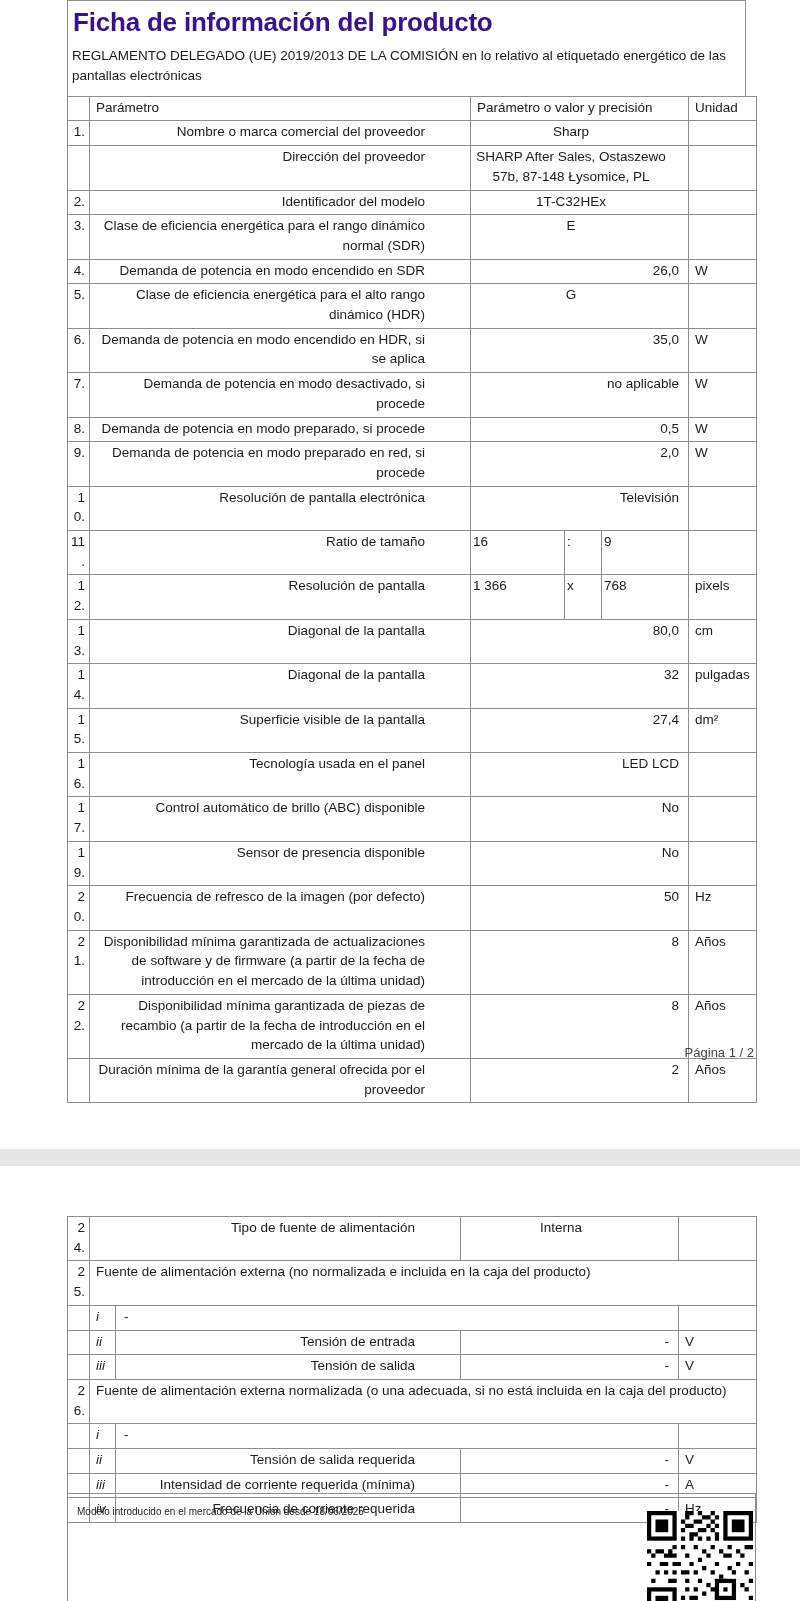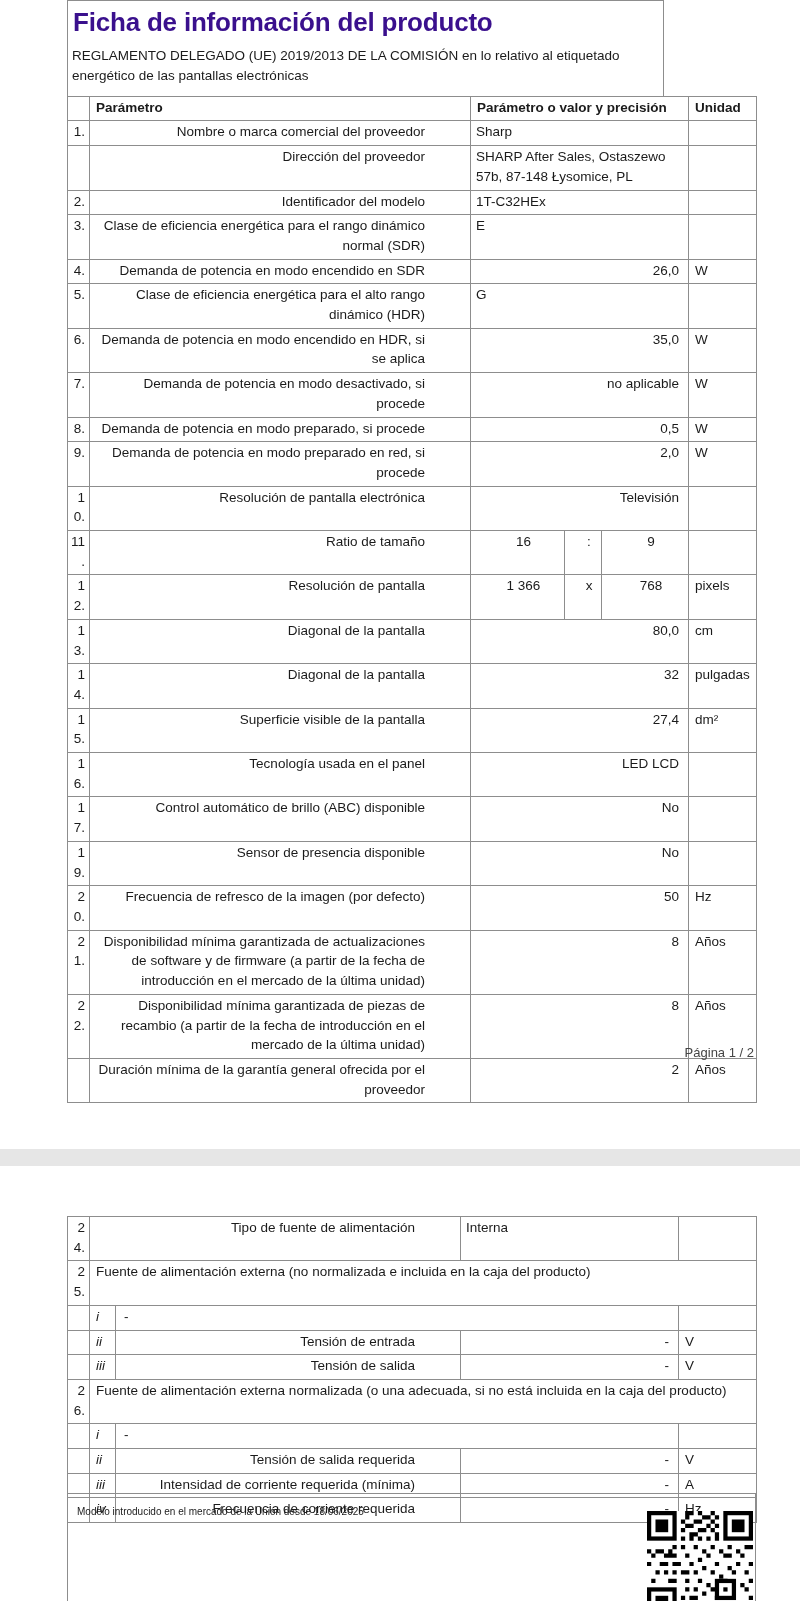--- a/index.html
+++ b/index.html
@@ -4,42 +4,42 @@
 <style>
   html,body{margin:0;padding:0;}
   body{
     width:800px;height:1601px;overflow:hidden;position:relative;
     background:#ffffff;color:#1b1b1b;
     font-family:"Liberation Sans",sans-serif;
   }
   
   .page1{position:absolute;left:67px;top:0;width:689px;}
   .doc-header{
-    box-sizing:border-box;width:597px;
+    box-sizing:border-box;width:679px;
     border:1px solid #8d8d8d;border-bottom:none;
     padding:4px 8px 9px 3px;
   }
   .doc-title{
     margin:2px 0 0 2px;font-size:26px;line-height:1.2;font-weight:bold;
     color:#3a108d;letter-spacing:-0.2px;
   }
   .doc-subtitle{margin:8px 0 0 1px;font-size:13.5px;line-height:1.5;}
   table{border-collapse:collapse;table-layout:fixed;width:689px;background:#fff;}
   td,th{
     border:1px solid #8d8d8d;vertical-align:top;
     font-size:13.5px;line-height:1.46;font-weight:normal;text-align:left;
     padding:1px 6px 3px 6px;box-sizing:border-box;
     word-wrap:break-word;
   }
-  th{font-weight:bold;}
+  th{font-weight:normal;}
   td.num{text-align:right;padding-right:4px;padding-left:2px;}
   td.param{padding-left:6px;padding-right:45px;hyphens:auto;text-align:right;}
   td.value.r{text-align:right;padding-right:9px;}
-  td.value.l{padding-left:5px;padding-right:22px;}
-  td.vsub{text-align:center;padding-left:14px;padding-right:2px;}
+  td.value.l{padding-left:5px;padding-right:22px;text-align:center;}
+  td.vsub{padding-left:2px;padding-right:2px;}
   td.unit{padding-left:6px;padding-right:2px;}
   td.sub{font-style:italic;padding-left:6px;}
   td.merged{padding-left:8px;}
   td.spancell{padding-left:6px;}
   th.valuehead{padding-left:6px;}
   
   .page-indicator{
     position:absolute;left:67px;top:1045px;width:687px;
     text-align:right;font-size:13px;color:#454545;
   }

